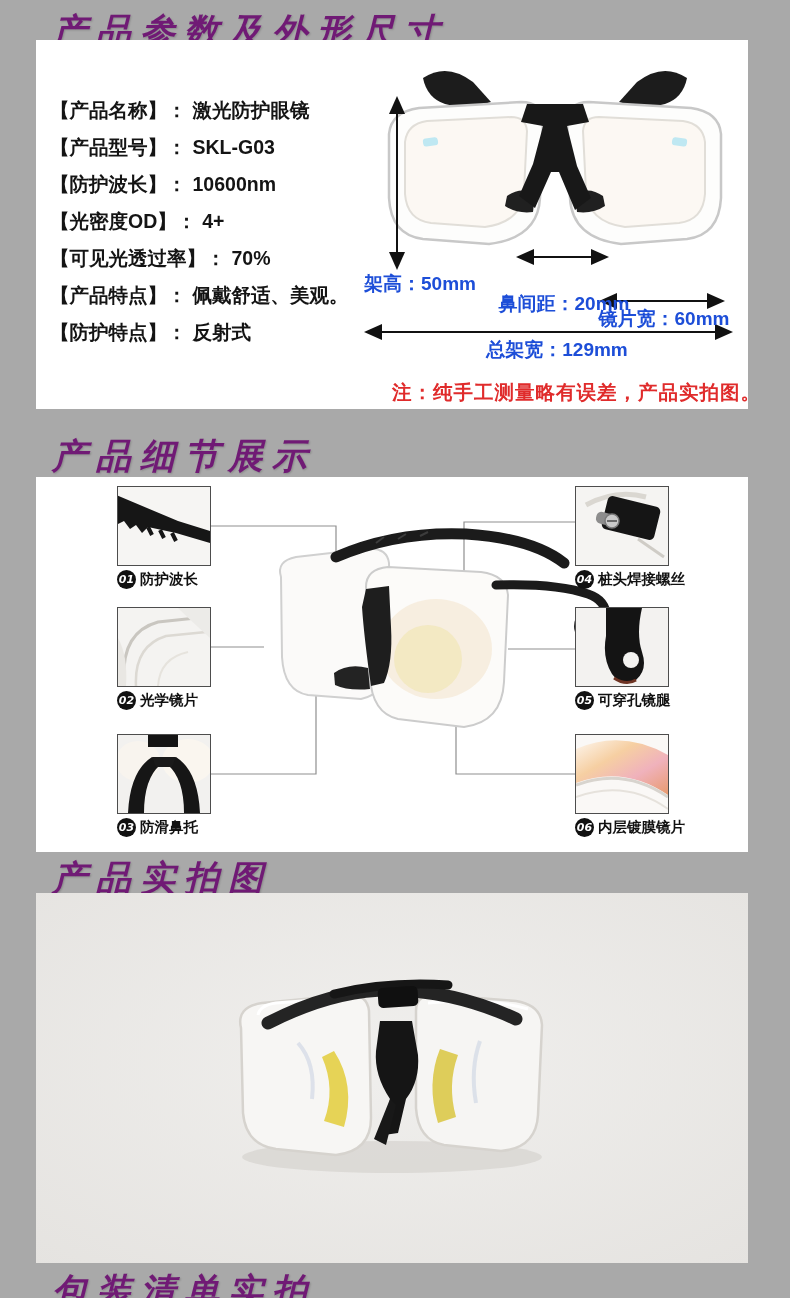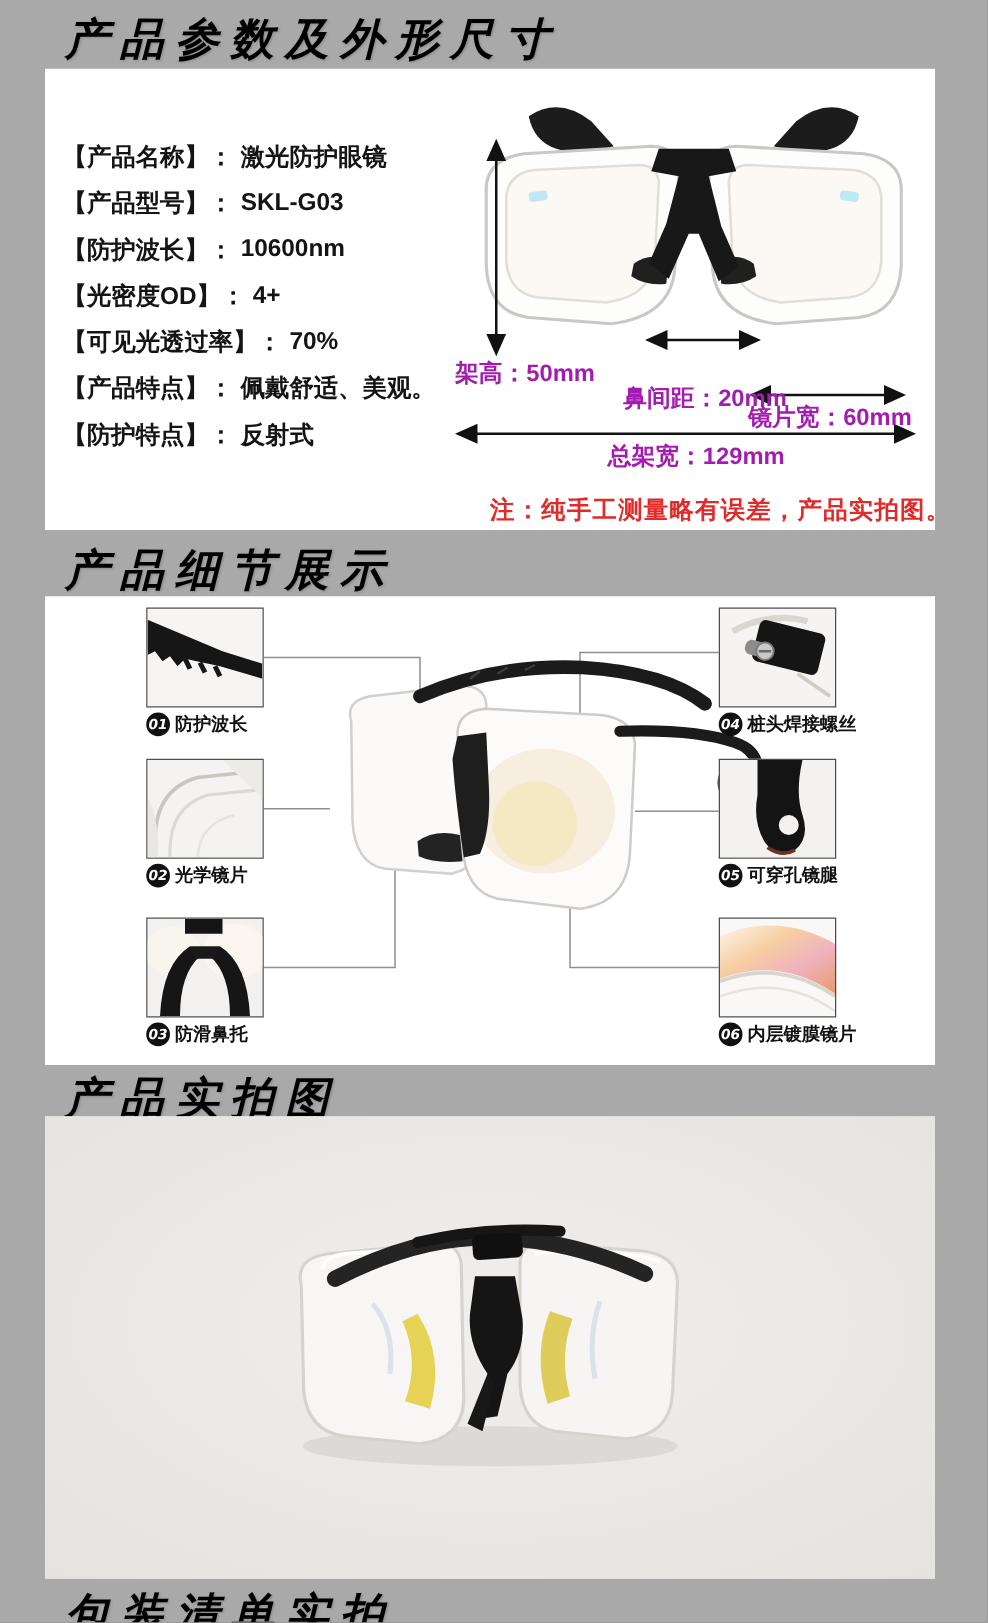--- a/index.html
+++ b/index.html
@@ -3,43 +3,43 @@
 <meta charset="utf-8">
 <style>
   * { margin:0; padding:0; box-sizing:border-box; }
   body { font-family:"Liberation Sans", sans-serif; background:#888; }
   .page { position:relative; width:790px; height:1298px; background:#a9a9a9; overflow:hidden; margin:0 auto; }
 
   
   .band-text {
     position:absolute; left:52px;
     font-family:"DejaVu Serif", serif; font-style:italic; font-weight:700;
-    font-size:35px; color:#000000; letter-spacing:9px; white-space:nowrap;
+    font-size:35px; color:#701a75; letter-spacing:9px; white-space:nowrap;
     text-shadow:1px 1px 2px rgba(0,0,0,0.18);
   }
   .h1 { top:8px; }
   .h2 { top:433px; }
   .h3 { top:855px; }
   .h4 { top:1268px; }
 
   .panel { position:absolute; left:36px; width:712px; background:#ffffff; }
-  .panel1 { top:55px;  height:369px; }
+  .panel1 { top:40px;  height:369px; }
   .panel2 { top:477px; height:375px; }
   .panel3 { top:893px; height:370px; background:#eceae7; }
 
   
   .specs { position:absolute; left:14px; top:52px; }
   .spec-row { height:37px; display:flex; align-items:center; font-size:19.5px; color:#141414; white-space:nowrap; }
   .spec-label { font-weight:700; }
   .spec-value { font-weight:600; margin-left:6px; }
 
   .front-art { position:absolute; left:325px; top:6px; width:388px; height:238px; }
   .dims-svg  { position:absolute; left:0; top:0; width:712px; height:369px; }
 
-  .dim-label { position:absolute; font-size:19px; font-weight:600; color:#a21caf; white-space:nowrap; }
+  .dim-label { position:absolute; font-size:19px; font-weight:600; color:#1d4ed8; white-space:nowrap; }
   .dim-height { left:328px; top:231px; }
   .dim-nose   { left:447px; top:224px; width:162px; text-align:center;margin-top:27px; }
   .dim-lens   { left:548px; top:266px; width:160px; text-align:center; }
   .dim-total  { left:440px; top:297px; width:162px; text-align:center; }
 
   .note { position:absolute; left:356px; top:339px; font-size:19.5px; font-weight:700;
           color:#e02b2b; letter-spacing:1px; white-space:nowrap; }
 
   
   .detail-svg { position:absolute; left:0; top:0; width:712px; height:375px; }

